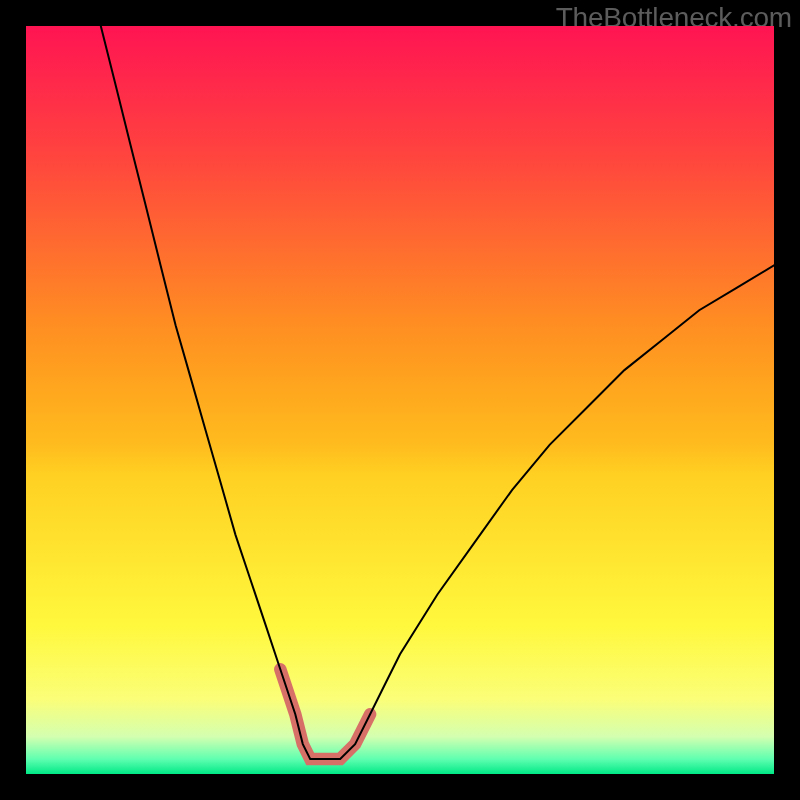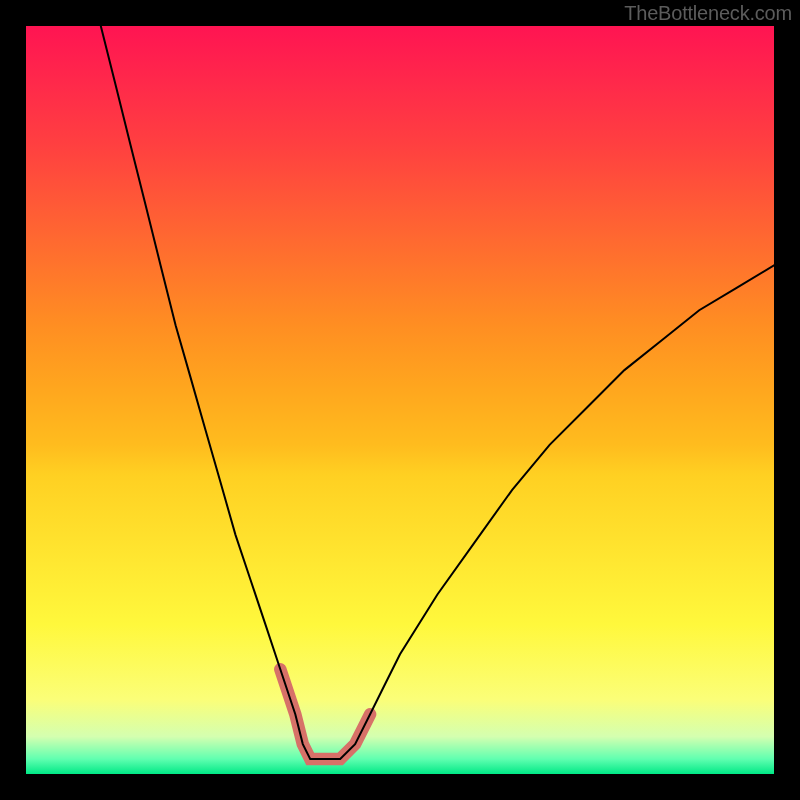--- a/index.html
+++ b/index.html
@@ -33,21 +33,21 @@
       #d4ffb0 95%,
       #60ffb0 98%,
       #00e886 100%
     );
   }
   .attribution {
     position: absolute;
     top: 2px;
     right: 8px;
     color: #5c5c5c;
-    font-size: 20px;
+    font-size: 28px;
     font-weight: 400;
     letter-spacing: -0.2px;
   }
   svg.curve-layer {
     position: absolute;
     left: 0;
     top: 0;
     width: 748px;
     height: 748px;
     overflow: visible;

